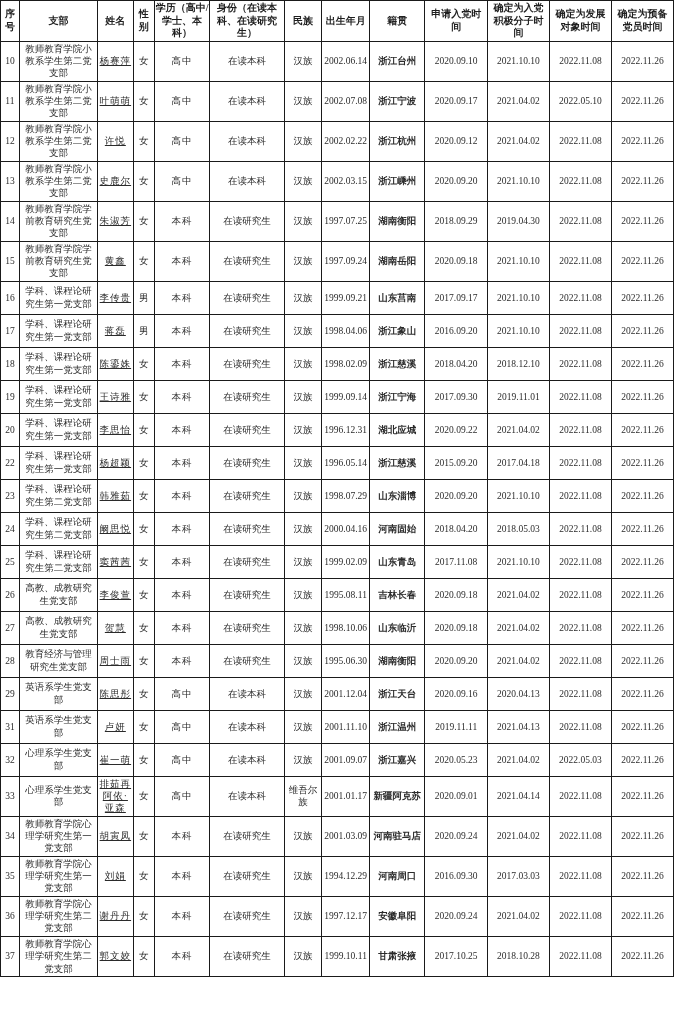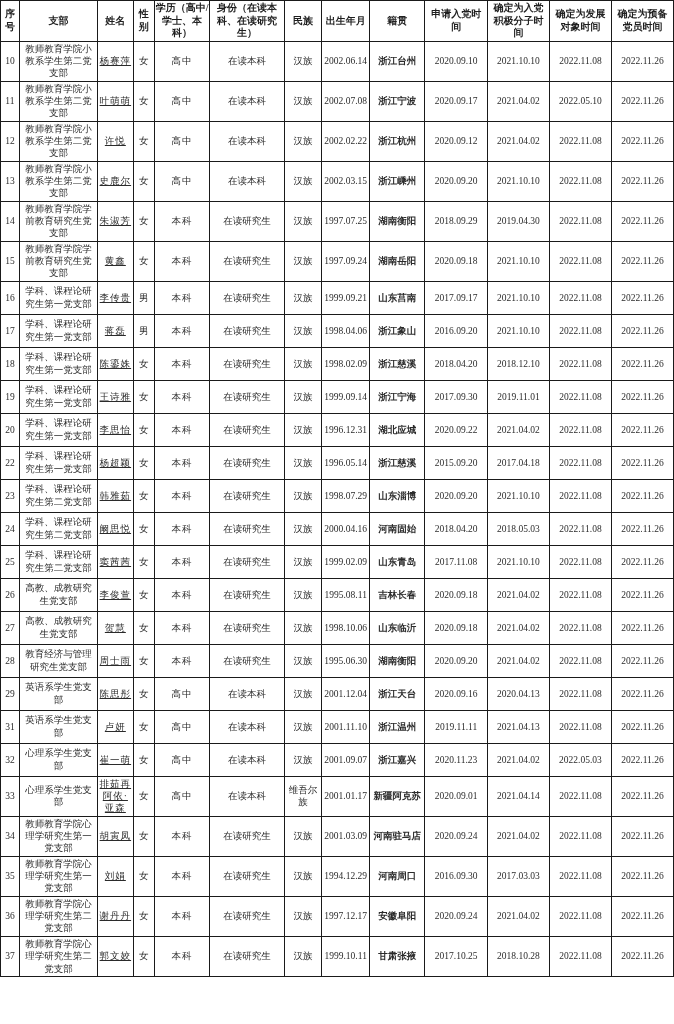--- a/index.html
+++ b/index.html
@@ -396,21 +396,21 @@
       <tr>
         <td class="col-0">32</td>
         <td class="col-1">心理系学生党支部</td>
         <td class="col-2">崔一萌</td>
         <td class="col-3">女</td>
         <td class="col-4">高中</td>
         <td class="col-5">在读本科</td>
         <td class="col-6">汉族</td>
         <td class="col-7">2001.09.07</td>
         <td class="col-8">浙江嘉兴</td>
-        <td class="col-9">2020.11.23</td>
+        <td class="col-9">2020.05.23</td>
         <td class="col-10">2021.04.02</td>
         <td class="col-11">2022.05.03</td>
         <td class="col-12">2022.11.26</td>
       </tr>
       <tr>
         <td class="col-0">33</td>
         <td class="col-1">心理系学生党支部</td>
         <td class="col-2">排茹再阿依·亚森</td>
         <td class="col-3">女</td>
         <td class="col-4">高中</td>

